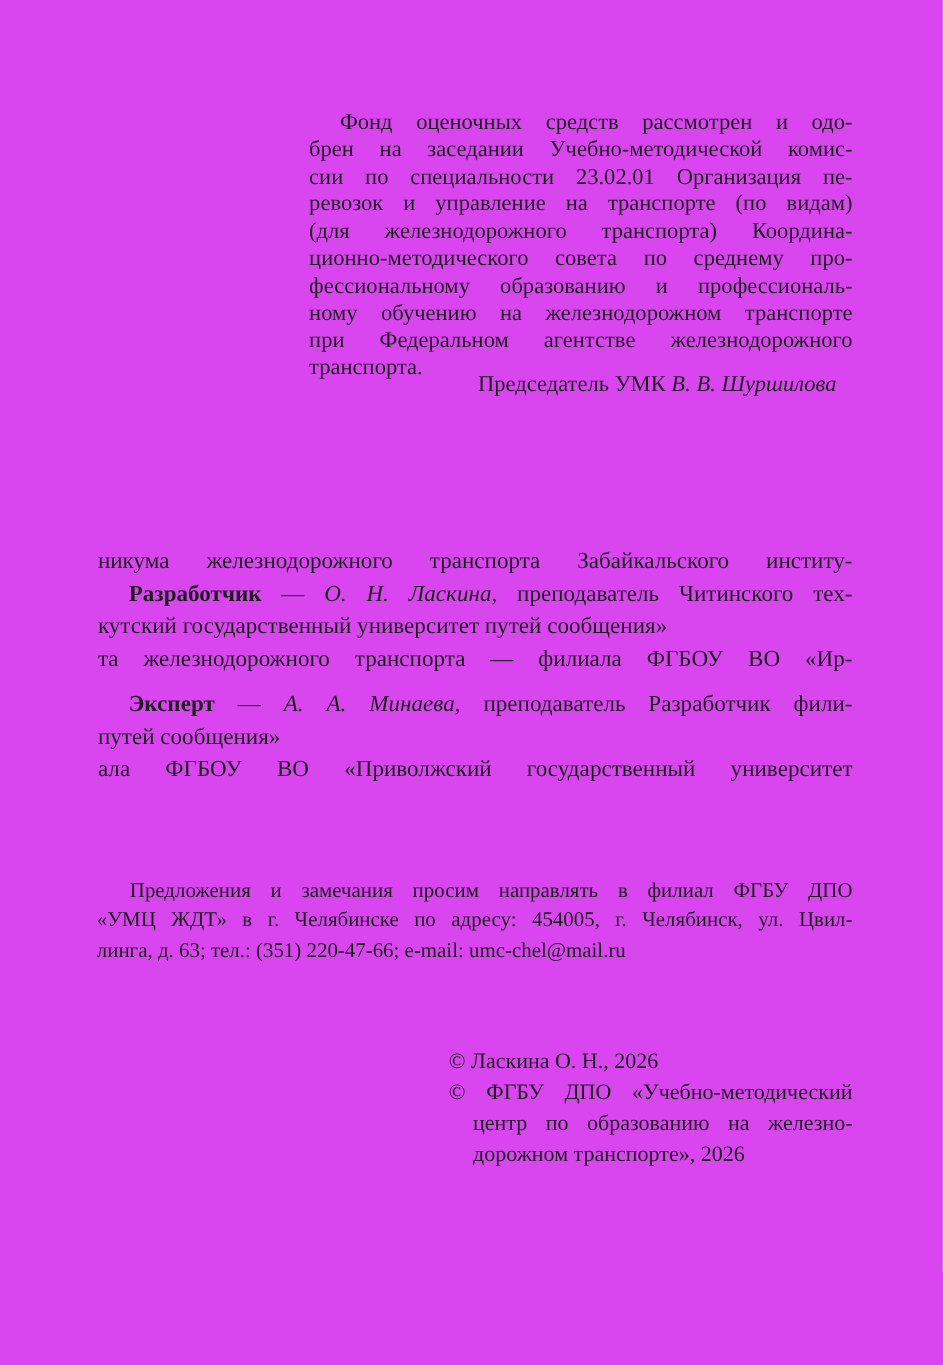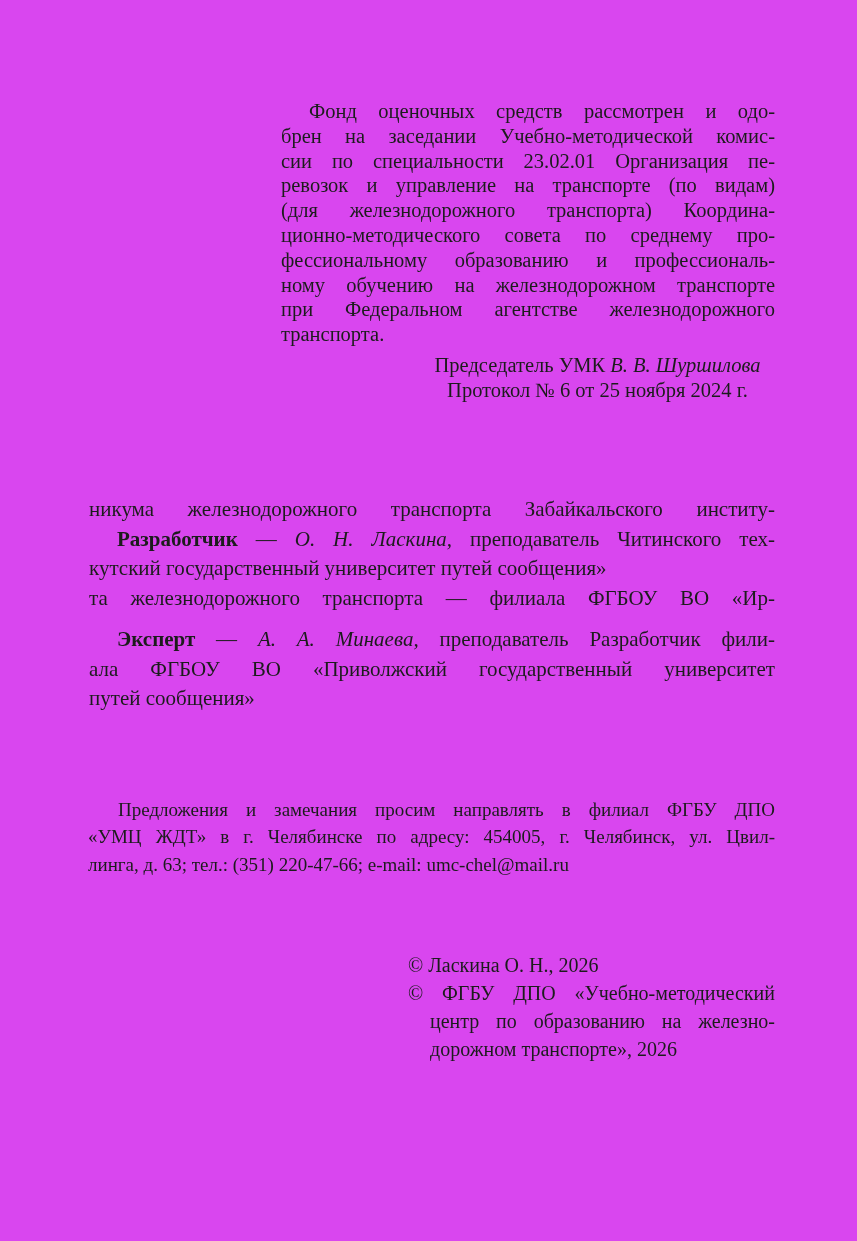--- a/index.html
+++ b/index.html
@@ -13,21 +13,21 @@
     overflow: hidden;
   }
   section { position: absolute; }
   .ln { white-space: normal; }
   
   .j { text-align: justify; text-align-last: justify; }
 
   .approval  { left: 281px; top: 99px;  width: 494px; font-size: 20.5px; line-height: 24.8px; }
   .approval .ind { padding-left: 28px; }
 
-  .signature { left: 420px; top: 353px; width: 355px; font-size: 20.5px; line-height: 25px; text-align: center; }
+  .signature { left: 420px; top: 337px; width: 355px; font-size: 20.5px; line-height: 25px; text-align: center; }
 
   .developer { left: 89px;  top: 495px; width: 686px; font-size: 21px;   line-height: 29.5px; }
   .expert    { left: 89px;  top: 625px; width: 686px; font-size: 21px;   line-height: 29.5px; }
   .developer .ind, .expert .ind { padding-left: 28px; }
 
   .contact   { left: 88px;  top: 780px; width: 687px; font-size: 19px;   line-height: 27.3px; margin-top: 16px; }
   .contact .ind { padding-left: 30px; }
 
   .copyright { left: 408px; top: 951px; width: 367px; font-size: 20px;   line-height: 28px; }
   .copyright .hang { padding-left: 22px; }
@@ -48,34 +48,33 @@
     <div class="ln j">(для железнодорожного транспорта) Координа-</div>
     <div class="ln j">ционно-методического совета по среднему про-</div>
     <div class="ln j">фессиональному образованию и профессиональ-</div>
     <div class="ln j">ному обучению на железнодорожном транспорте</div>
     <div class="ln j">при Федеральном агентстве железнодорожного</div>
     <div class="ln">транспорта.</div>
   </section>
 
   <section class="signature">
     <div class="ln"><span>Председатель УМК </span><i>В. В. Шуршилова</i></div>
-    <div class="ln">Протокол № 6 от 25 ноября 2024 г.</div>
   </section>
 
   <section class="developer">
     <div class="ln j">никума железнодорожного транспорта Забайкальского институ-</div>
     <div class="ln j ind"><b>Разработчик</b><span> — </span><i>О. Н. Ласкина,</i><span> преподаватель Читинского тех-</span></div>
     <div class="ln">кутский государственный университет путей сообщения»</div>
     <div class="ln j">та железнодорожного транспорта — филиала ФГБОУ ВО «Ир-</div>
   </section>
 
   <section class="expert">
     <div class="ln j ind"><b>Эксперт</b><span> — </span><i>А. А. Минаева,</i><span> преподаватель Разработчик фили-</span></div>
+    <div class="ln">путей сообщения»</div>
     <div class="ln j">ала ФГБОУ ВО «Приволжский государственный университет</div>
-    <div class="ln">путей сообщения»</div>
   </section>
 
   <section class="contact">
     <div class="ln j ind">Предложения и замечания просим направлять в филиал ФГБУ ДПО</div>
     <div class="ln j">«УМЦ ЖДТ» в г. Челябинске по адресу: 454005, г. Челябинск, ул. Цвил-</div>
     <div class="ln">линга, д. 63; тел.: (351) 220-47-66; e-mail: umc-chel@mail.ru</div>
   </section>
 
   <section class="copyright">
     <div class="ln">© Ласкина О. Н., 2026</div>

